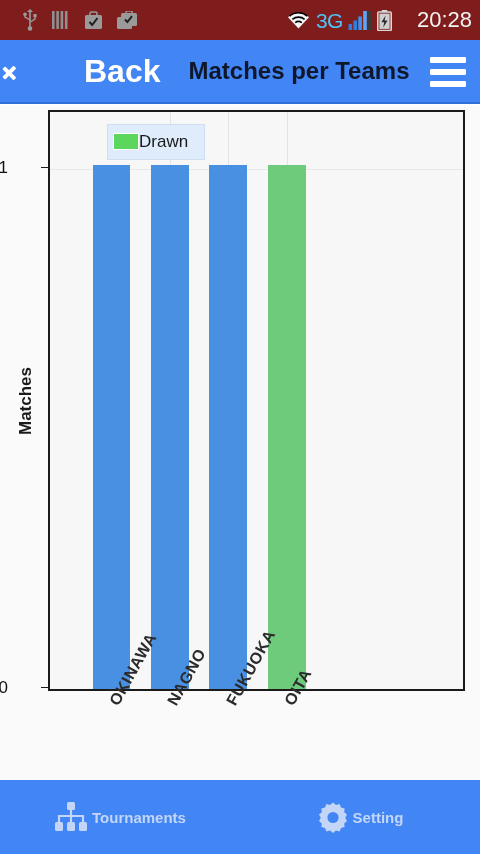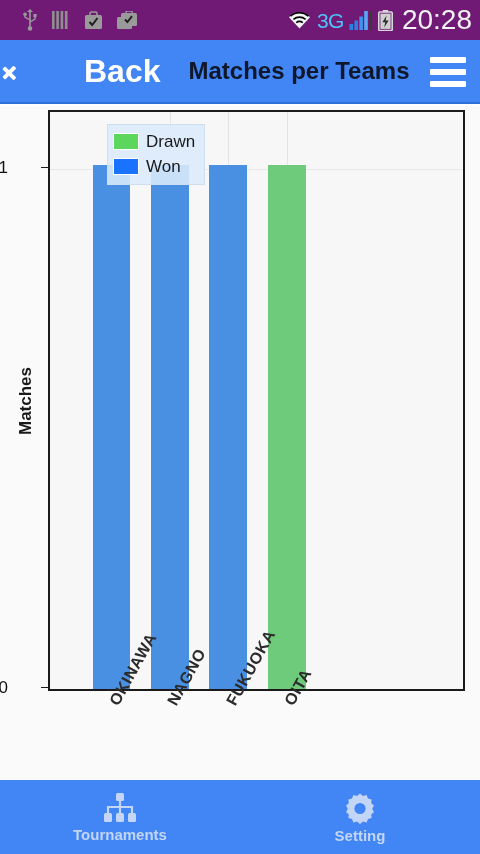--- a/index.html
+++ b/index.html
@@ -14,21 +14,21 @@
     font-family: "Liberation Sans", sans-serif;
     position: relative;
   }
 
   
   .status-bar {
     position: absolute;
     top: 0; left: 0;
     width: 480px;
     height: 40px;
-    background: #701a75;
+    background: #7f1d1d;
     display: flex;
     align-items: center;
     box-sizing: border-box;
     padding: 0 8px 0 22px;
   }
   .status-left {
     display: flex;
     align-items: center;
     gap: 14px;
     flex: 1;
@@ -41,24 +41,24 @@
   .sb-icon { display: block; }
   .net-label {
     color: #4fc3f7;
     font-size: 21px;
     font-weight: 400;
     letter-spacing: -0.5px;
     line-height: 1;
   }
   .clock {
     color: #f2f2f2;
-    font-size: 28px;
+    font-size: 22px;
     line-height: 1;
     letter-spacing: 0px;
-    margin-left: 4px;
+    margin-left: 20px;
     text-align: center;
   }
 
   
   .app-header {
     position: absolute;
     top: 40px; left: 0;
     width: 480px;
     height: 64px;
     background: #4285f4;
@@ -203,21 +203,20 @@
     top: 12px;
     width: 98px;
     padding: 4px 6px 5px 5px;
     background: rgba(219,234,252,0.88);
     border: 1px solid #cfdff2;
     box-sizing: border-box;
   }
   .legend-row {
     display: flex;
     align-items: center;
-    gap: 7px;
     height: 25px;
   }
   .legend-swatch {
     width: 26px;
     height: 17px;
     border: 1px solid #ffffff;
     box-sizing: border-box;
     flex: none;
   }
   .legend-text {
@@ -233,21 +232,21 @@
     bottom: 0; left: 0;
     width: 480px;
     height: 74px;
     background: #4285f4;
     display: flex;
     align-items: stretch;
   }
   .nav-item {
     flex: 1;
     display: flex;
-    flex-direction: column;
+    flex-direction: row;
     align-items: center;
     justify-content: center;
     gap: 4px;
     cursor: pointer;
   }
   .nav-label {
     font-size: 15px;
     font-weight: bold;
     line-height: 1;
   }
@@ -348,24 +347,20 @@
     <div class="bar" id="bar-0" style="left: 43px; width: 37px; height: 524px; background: rgb(74, 144, 226);"></div>
     <div class="bar" id="bar-1" style="left: 101px; width: 38px; height: 524px; background: rgb(74, 144, 226);"></div>
     <div class="bar" id="bar-2" style="left: 159px; width: 38px; height: 524px; background: rgb(74, 144, 226);"></div>
     <div class="bar" id="bar-3" style="left: 218px; width: 38px; height: 524px; background: rgb(110, 203, 123);"></div>
 
     <div class="legend">
       <div class="legend-row">
         <span class="legend-swatch" id="sw-0" style="background: rgb(92, 214, 92);"></span>
         <span class="legend-text">Drawn</span>
       </div>
-      <div class="legend-row">
-        <span class="legend-swatch" id="sw-2" style="background: rgb(26, 115, 255);"></span>
-        <span class="legend-text">Won</span>
-      </div>
     </div>
   </div>
 
   <div class="xtick-label" style="left:106px; top:594px;">OKINAWA</div>
   <div class="xtick-label" style="left:164px; top:594px;">NAGNO</div>
   <div class="xtick-label" style="left:223px; top:594px;">FUKUOKA</div>
   <div class="xtick-label" style="left:281px; top:594px;">OITA</div>
 </div>
 
 <div class="bottom-nav">

